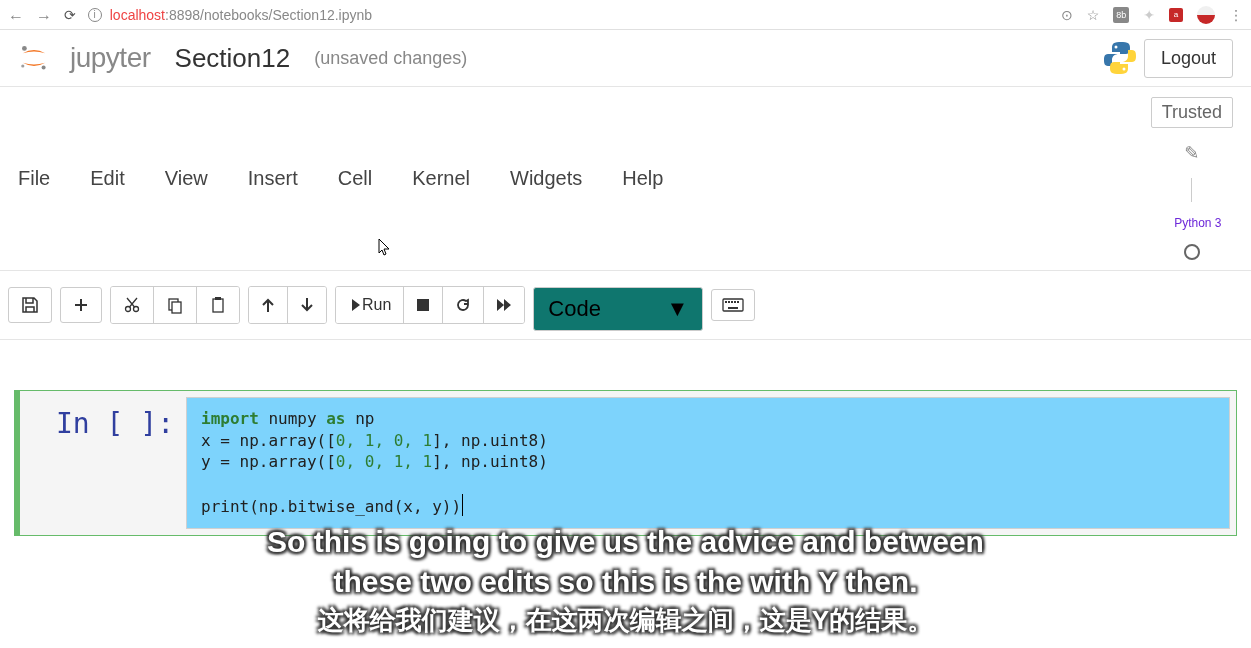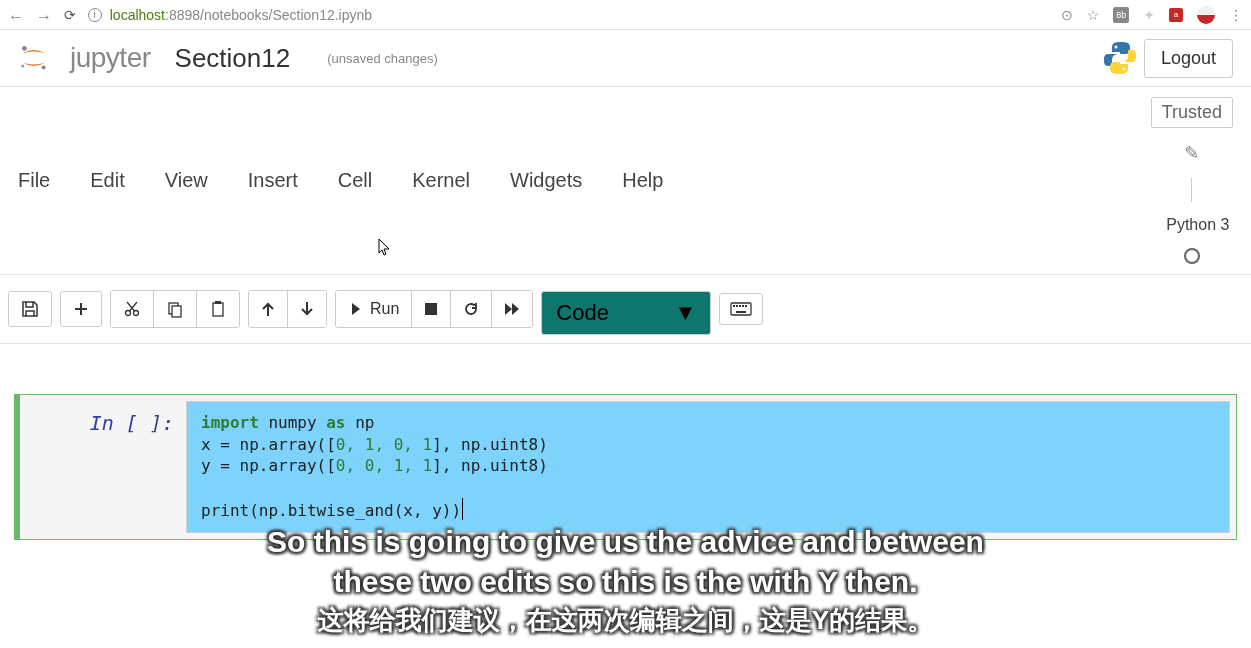--- a/index.html
+++ b/index.html
@@ -6,61 +6,61 @@
 body { font-family: -apple-system, BlinkMacSystemFont, "Segoe UI", Helvetica, Arial, sans-serif; width: 1251px; height: 648px; overflow: hidden; background: #fff; position: relative; }
 
 
 .browser-bar { height: 30px; display: flex; align-items: center; padding: 0 8px; gap: 12px; border-bottom: 1px solid #e0e0e0; background: #fff; }
 .nav-arrows { display: flex; gap: 12px; color: #888; }
 .nav-arrows span { font-size: 16px; }
 .reload-icon { font-size: 14px; color: #555; }
 .url-bar { display: flex; align-items: center; gap: 8px; flex: 1; font-size: 14px; color: #555; }
 .url-info-icon { border: 1px solid #888; border-radius: 50%; width: 14px; height: 14px; display: inline-flex; align-items: center; justify-content: center; font-size: 10px; color: #888; }
 .url-text { color: #333; }
-.url-text .host { color: #4d7c0f; }
+.url-text .host { color: #ef4444; }
 .url-text .path { color: #888; }
 .browser-icons { display: flex; gap: 14px; align-items: center; color: #888; font-size: 14px; }
 .ext-badge { width: 16px; height: 16px; background: #888; color: #fff; font-size: 9px; display: flex; align-items: center; justify-content: center; border-radius: 2px; }
 .ext-red { width: 14px; height: 14px; background: #c62828; border-radius: 2px; position: relative; color:#fff; font-size:8px; display:flex; align-items:center; justify-content:center;}
 .avatar { width: 18px; height: 18px; border-radius: 50%; background: linear-gradient(#f0f0f0 50%, #c62828 50%); }
 
 
 .jupyter-header { display: flex; align-items: center; padding: 8px 18px; gap: 16px; }
 .jupyter-logo { display: flex; align-items: center; gap: 20px; }
 .logo-svg { width: 32px; height: 32px; }
 .logo-text { font-size: 28px; color: #888; letter-spacing: -0.5px; }
 .notebook-title { font-size: 26px; color: #333; margin-left: 8px; }
-.unsaved { font-size: 13px; color: #888; margin-left: 21px; }
+.unsaved { font-size: 18px; color: #888; margin-left: 8px; }
 .header-right { margin-left: auto; display: flex; align-items: center; gap: 4px; }
 .python-logo { width: 40px; height: 40px; }
 .logout-btn { border: 1px solid #ccc; border-radius: 3px; padding: 8px 16px; font-size: 18px; background: #fff; color: #333; cursor: pointer; }
 
 
 .menu-bar { display: flex; align-items: center; padding: 10px 18px; border-top: 1px solid #e5e5e5; border-bottom: 1px solid #e5e5e5; gap: 40px; font-size: 20px; color: #444; }
 .menu-bar .menu-item { cursor: pointer; }
 .menu-right { margin-left: auto; display: flex; align-items: center; gap: 14px; flex-direction: column; }
 .trusted { border: 1px solid #ccc; border-radius: 2px; padding: 4px 10px; font-size: 18px; color: #666; }
 .edit-pencil { color: #888; font-size: 18px; }
 .divider { width: 1px; height: 24px; background: #ccc; }
-.kernel-name { font-size: 16px; color: #404040; margin-left: 12px; }
+.kernel-name { font-size: 12px; color: #6d28d9; margin-left: 12px; }
 .kernel-indicator { width: 16px; height: 16px; border: 2px solid #666; border-radius: 50%; }
 
 
 .toolbar { display: flex; align-items: center; padding: 8px 8px; gap: 8px; border-bottom: 1px solid #e5e5e5; }
 .tb-group { display: flex; border: 1px solid #ccc; border-radius: 3px; overflow: hidden; }
-.tb-btn { border: none; border-right: 1px solid #ccc; background: #fff; padding: 8px 12px; font-size: 16px; color: #333; cursor: pointer; display: flex; align-items: center; gap: 10px; min-height: 36px; }
+.tb-btn { border: none; border-right: 1px solid #ccc; background: #fff; padding: 8px 12px; font-size: 16px; color: #333; cursor: pointer; display: flex; align-items: center; gap: 2px; min-height: 36px; }
 .tb-btn:last-child { border-right: none; }
 .tb-single { border: 1px solid #ccc; border-radius: 3px; }
 .cell-type-select { border: 1px solid #ccc; border-radius: 3px; padding: 8px 14px; font-size: 22px; min-width: 170px; display: flex; justify-content: space-between; align-items: center; cursor: pointer; background: #0f766e; margin-top: 8px; }
 .cmd-palette { border: 1px solid #ccc; border-radius: 3px; padding: 8px 10px; background: #fff; cursor: pointer; }
 
 
 .notebook-area { padding: 50px 14px 14px 14px; background: #fff; }
 .cell { border: 1px solid #66bb6a; border-left: 6px solid #66bb6a; display: flex; background: #f5f5f5; padding: 6px; }
-.prompt { width: 160px; text-align: right; padding: 10px 12px 0 0; font-family: "Menlo", "Consolas", monospace; font-size: 20px; color: #303f9f; font-style: italic; }
+.prompt { width: 160px; text-align: right; padding: 10px 12px 0 0; font-family: "Menlo", "Consolas", monospace; font-size: 28px; color: #303f9f; }
 .code-input { flex: 1; background: #7dd3fc; border: 1px solid #d0d0d0; padding: 10px 14px; font-family: "Menlo", "Consolas", monospace; font-size: 16px; line-height: 1.35; white-space: pre; color: #212121; position: relative; }
 .kw { color: #2e7d32; font-weight: bold; }
 .num { color: #2e7d32; }
 .cursor-caret { display: inline-block; width: 1px; height: 22px; background: #000; vertical-align: text-bottom; margin-left: 1px; }
 
 
 .subtitles { position: absolute; bottom: 10px; left: 0; right: 0; text-align: center; }
 .sub-line { font-size: 30px; font-weight: bold; color: #fff; text-shadow: 2px 2px 3px #333, -2px -2px 3px #333, 2px -2px 3px #333, -2px 2px 3px #333; line-height: 1.35; }
 .sub-line.cn { font-size: 26px; }
 

